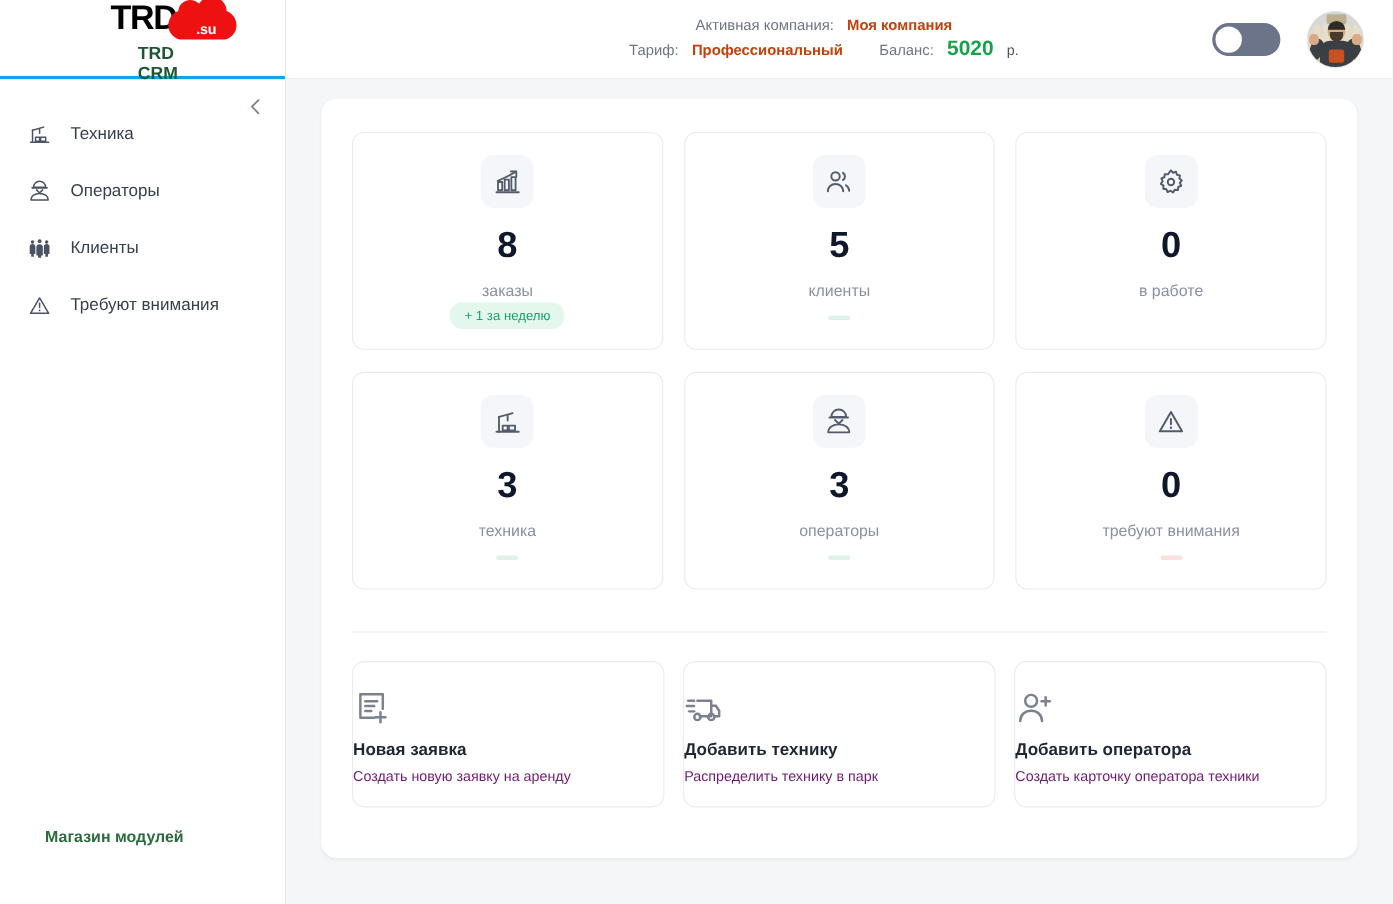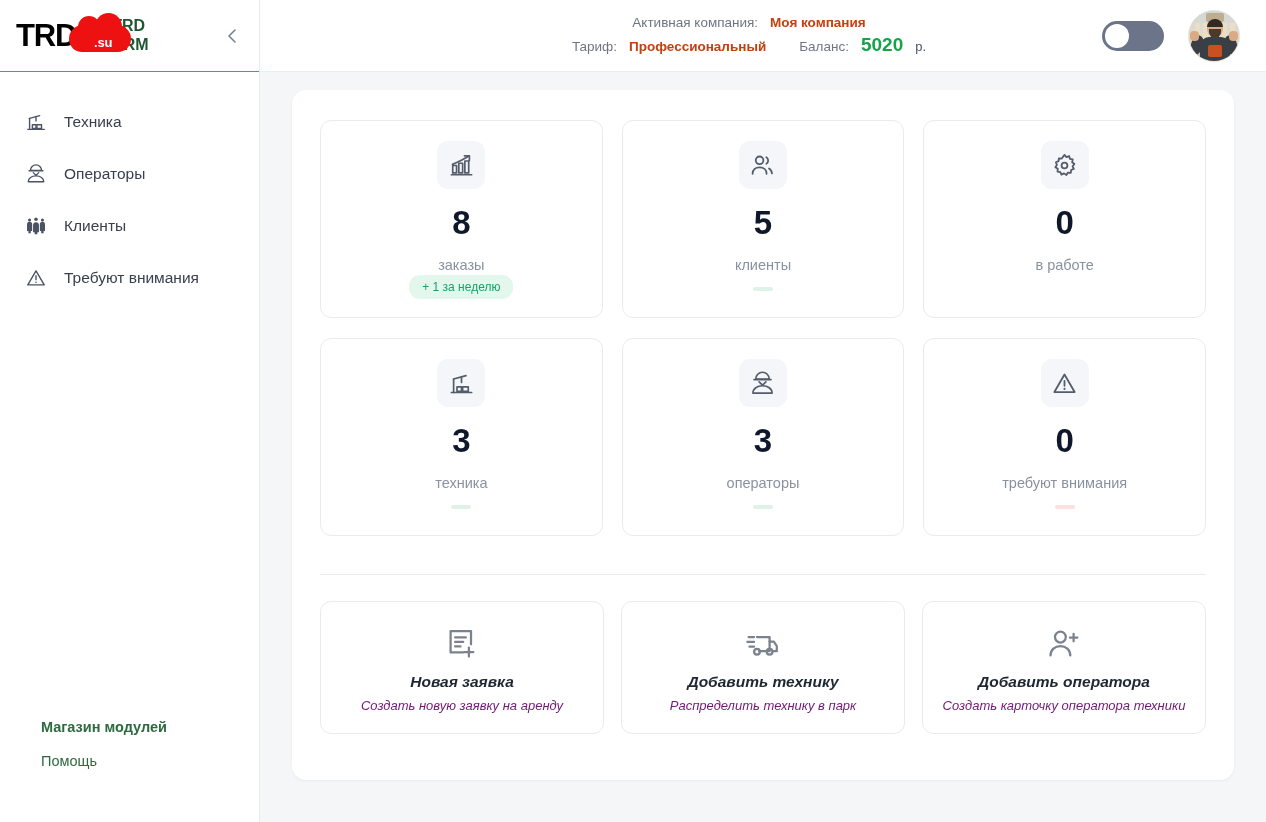--- a/index.html
+++ b/index.html
@@ -16,22 +16,23 @@
     width: 260px; height: 822px;
     background: #ffffff;
     border-right: 1px solid #e8eaee;
     display: flex; flex-direction: column;
     flex: 0 0 260px;
   }
   .brand {
     height: 72px;
     display: flex; align-items: center;
     padding: 0 14px 0 16px;
-    border-bottom: 1px solid #0ea5e9;
+    border-bottom: 3px solid #0ea5e9;
     gap: 10px;
+    flex-direction: column;
   }
   .logo-mark {
     position: relative;
     display: flex; align-items: center;
     height: 40px;
   }
   .logo-trd {
     font-family: "Liberation Sans", sans-serif;
     font-weight: 700;
     font-size: 31px;
@@ -270,23 +271,22 @@
     display: grid;
     grid-template-columns: repeat(3, 1fr);
     gap: 17px;
   }
   .action-card {
     border: 1px solid #e9ebef;
     border-radius: 11px;
     background: #ffffff;
     height: 133px;
     display: flex; flex-direction: column;
-    align-items: center; justify-content: center;
-    cursor: pointer;
-    font-style: italic;
+    align-items: flex-start; justify-content: center;
+    cursor: pointer;
   }
   .action-icon {
     color: #7b828e;
     height: 42px;
     display:flex; align-items:center; justify-content:center;
   }
   .action-title {
     margin-top: 8px;
     font-size: 15.5px;
     font-weight: 700;
@@ -372,21 +372,20 @@
         </span>
         <span class="nav-label">Требуют внимания</span>
       </a>
 
     </nav>
 
     <div class="sidebar-spacer"></div>
 
     <div class="sidebar-foot">
       <a class="foot-link strong">Магазин модулей</a>
-      <a class="foot-link">Помощь</a>
     </div>
 
   </aside>
 
   <section class="main">
 
     <header class="topbar">
       <div class="topbar-center">
         <div class="tb-line">
           <span class="tb-muted">Активная компания:</span>

